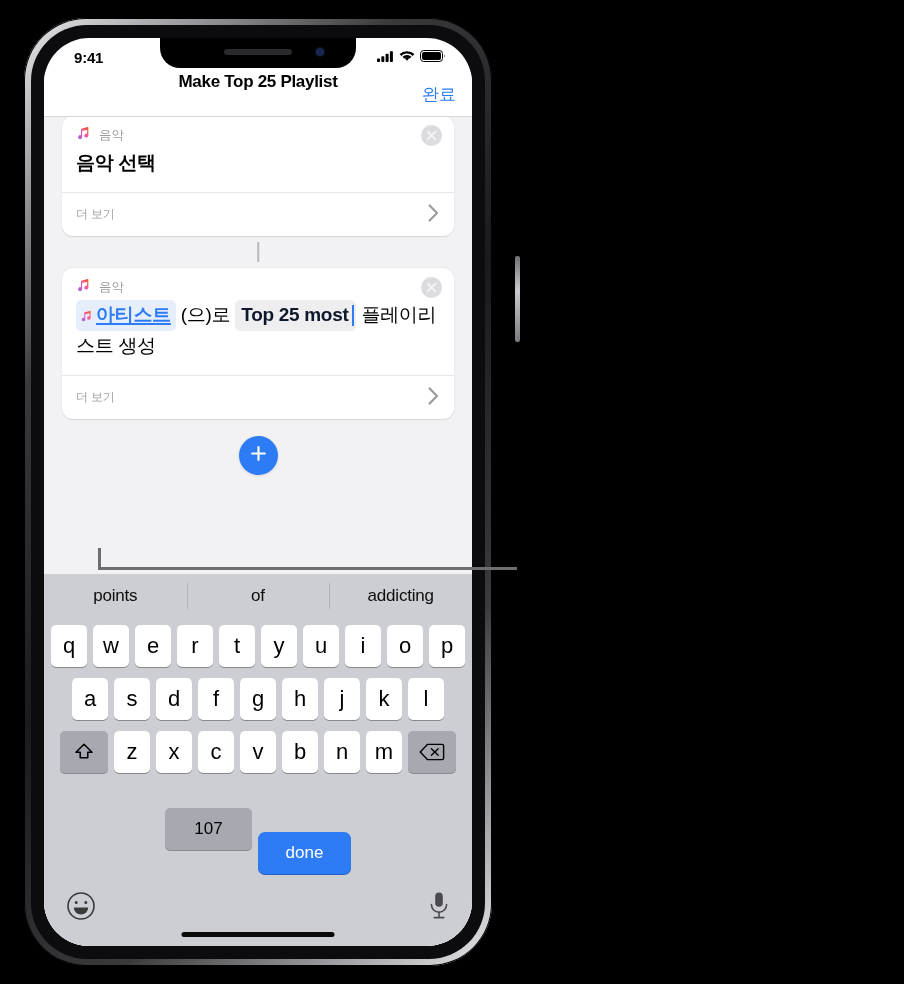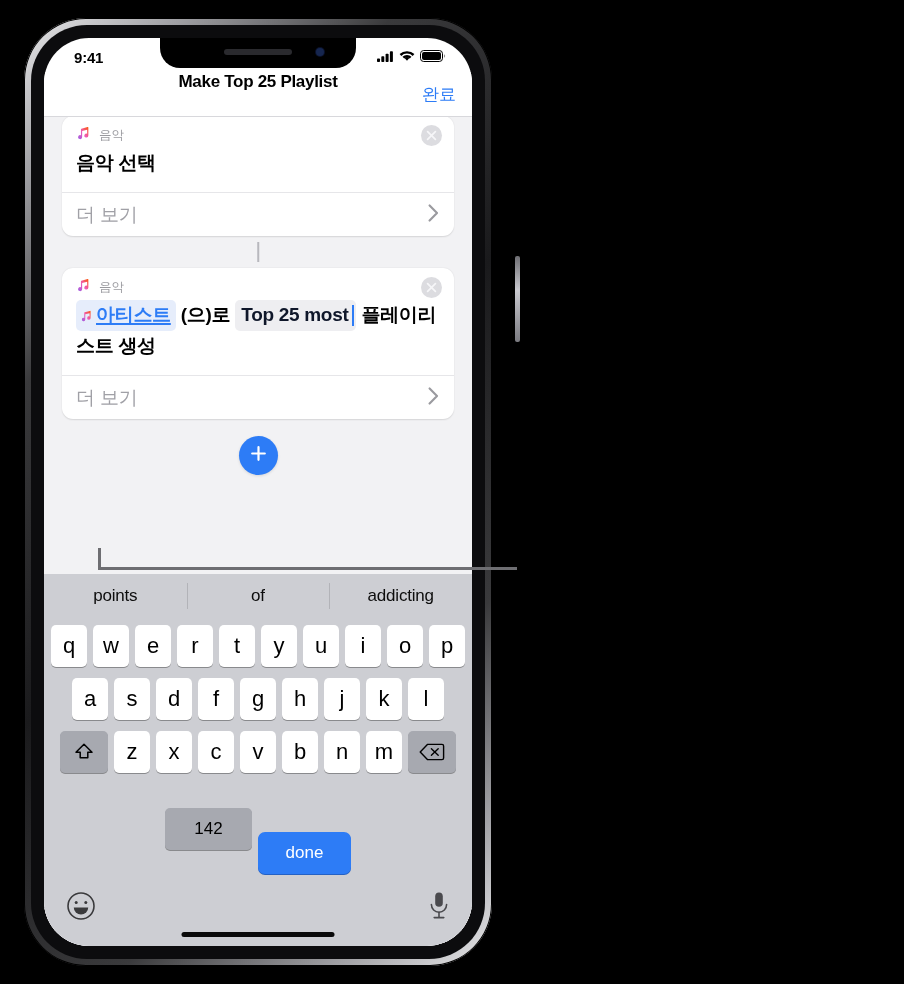--- a/index.html
+++ b/index.html
@@ -212,21 +212,21 @@
   }
   .card-more {
     border-top: 1px solid #e6e6e9;
     height: 43px;
     display: flex;
     align-items: center;
     justify-content: space-between;
     padding: 0 15px 0 14px;
   }
   .more-label {
-    font-size: 19px;
+    font-size: 12px;
     color: #a0a0a6;
     letter-spacing: -0.2px;
   }
   .chevron {
     color: #9a9a9f;
   }
 
   
   .var-token {
     display: inline-flex;
@@ -254,21 +254,21 @@
     font-weight: 700;
   }
   .caret {
     display: inline-block;
     width: 2px;
     height: 21px;
     background: #2d7cf6;
     margin-left: 4px;
     vertical-align: -4px;
   }
-  .plain { color: #000; font-weight: 700; margin-top: 44px; }
+  .plain { color: #000; font-weight: 400; margin-top: 44px; }
 
   
   .add-row {
     display: flex;
     justify-content: center;
     padding: 17px 0 14px 0;
   }
   .add-button {
     width: 39px;
     height: 39px;
@@ -721,21 +721,21 @@
               <div class="key">n</div>
               <div class="key">m</div>
               <div class="key key-wide">
                 <svg width="26" height="20" viewBox="0 0 26 20">
                   <path d="M8.4 2.4 H23 a1.6 1.6 0 0 1 1.6 1.6 v12 a1.6 1.6 0 0 1-1.6 1.6 H8.4 L1.2 10Z" fill="none" stroke="#000" stroke-width="1.4" stroke-linejoin="round"></path>
                   <path d="M12.4 6.8 L19.2 13.2 M19.2 6.8 L12.4 13.2" stroke="#000" stroke-width="1.4" stroke-linecap="round"></path>
                 </svg>
               </div>
             </div>
             <div class="key-bottom-row">
-              <div class="key-123">142</div>
+              <div class="key-123">107</div>
               <div class="key-done">done</div>
             </div>
           </div>
 
           <div class="kb-footer">
             <span>
               <svg width="30" height="30" viewBox="0 0 30 30">
                 <circle cx="15" cy="15" r="13" fill="none" stroke="#3a3a3c" stroke-width="1.6"></circle>
                 <circle cx="10.2" cy="11.6" r="1.5" fill="#3a3a3c"></circle>
                 <circle cx="19.8" cy="11.6" r="1.5" fill="#3a3a3c"></circle>

